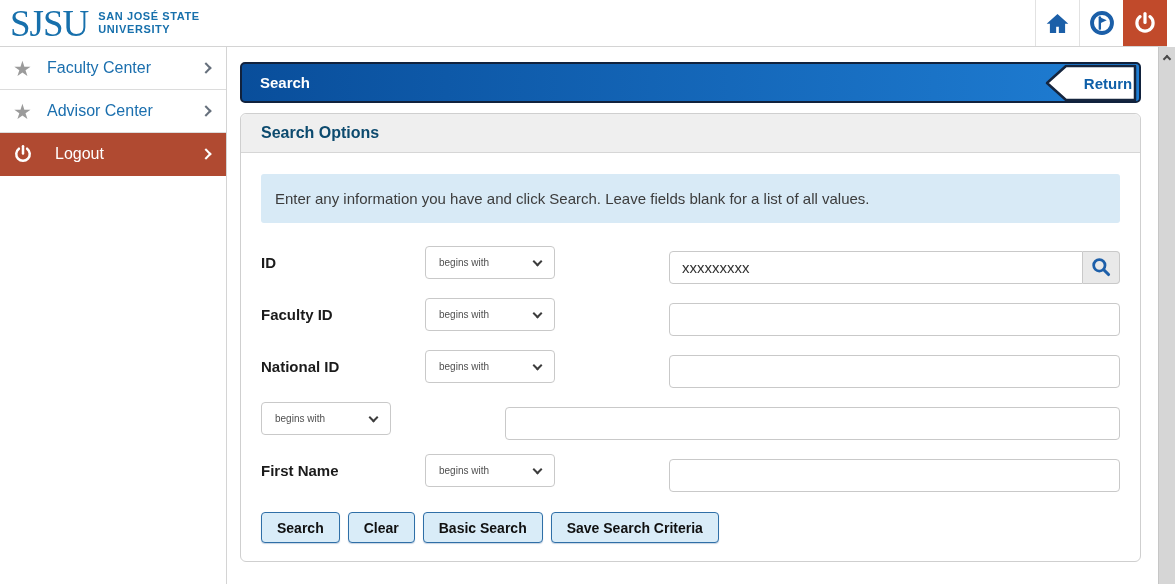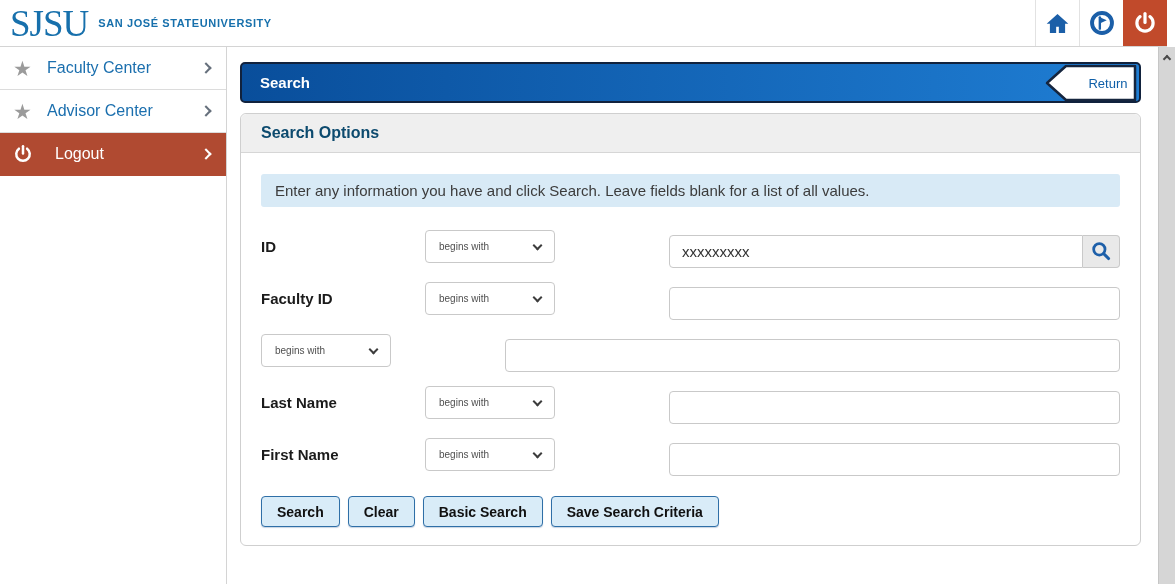--- a/index.html
+++ b/index.html
@@ -3,21 +3,21 @@
 <meta charset="utf-8">
 <style>
   * { margin:0; padding:0; box-sizing:border-box; }
   html,body { width:1175px; height:584px; background:#fff; font-family:"Liberation Sans","DejaVu Sans",sans-serif; overflow:hidden; }
   .screen { position:relative; width:1175px; height:584px; background:#fff; overflow:hidden; }
 
   
   .app-header { position:absolute; top:0; left:0; right:8px; height:47px; background:#fff; border-bottom:1px solid #d4d4d4; display:flex; justify-content:space-between; align-items:stretch; z-index:5; }
   .logo { display:flex; align-items:center; padding-left:10px; }
   .logo-acronym { font-family:"Liberation Serif","DejaVu Serif",serif; font-size:37px; line-height:37px; color:#1770AC; letter-spacing:-1px; }
-  .logo-text { margin-left:10px; display:flex; flex-direction:row; justify-content:center; color:#1770AC; font-size:11px; font-weight:bold; letter-spacing:0.6px; line-height:13px; }
+  .logo-text { margin-left:10px; display:flex; flex-direction:column; justify-content:center; color:#1770AC; font-size:11px; font-weight:bold; letter-spacing:0.6px; line-height:13px; }
   .header-actions { display:flex; height:100%; }
   .hbtn { width:44px; height:100%; display:flex; align-items:center; justify-content:center; background:#fff; border:none; border-left:1px solid #e2e2e2; color:#1B5FA8; cursor:pointer; }
   .hbtn.power { background:#C14A2B; color:#fff; border-left:none; }
 
   
   .sidebar { position:absolute; top:47px; left:0; bottom:0; width:227px; background:#fff; border-right:1px solid #d4d4d4; z-index:4; }
   .side-item { height:43px; display:flex; align-items:center; padding:0 16px 0 13px; border-bottom:1px solid #dcdcdc; color:#1B6FAE; font-size:16px; cursor:pointer; }
   .side-item .s-icon { width:27px; margin-right:7px; display:flex; align-items:center; }
   .star { color:#9b9b9b; font-size:21px; line-height:21px; }
   .side-item .chev-wrap { margin-left:auto; display:flex; align-items:center; }
@@ -28,27 +28,27 @@
   .side-item .chev { color:#66707c; }
   .side-item.logout { background:#B04A31; color:#fff; border-bottom:1px solid #B04A31;gap:8px; }
   .side-item.logout .chev { color:#fff; }
 
   
   .main { position:absolute; top:47px; left:228px; right:17px; bottom:0; background:#fff; }
 
   .titlebar { position:relative; margin:15px 17px 0 12px; height:41px; background:linear-gradient(90deg,#094E9B 0%,#1F7ED4 100%); border:2px solid #11223d; border-radius:5px; display:flex; align-items:center; padding-left:18px; color:#fff; font-weight:bold; font-size:15px; }
   .return-btn { position:absolute; right:1px; top:50%; transform:translateY(-50%); width:94px; height:37px; border:none; background:transparent; padding:0; cursor:pointer; }
   .return-btn svg { position:absolute; inset:0; }
-  .return-label { position:absolute; top:0; left:37px; right:3px; height:100%; display:flex; align-items:center; justify-content:center; color:#0F5FA8; font-weight:normal; font-size:13px; }
+  .return-label { position:absolute; top:0; left:37px; right:3px; height:100%; display:flex; align-items:center; justify-content:center; color:#0F5FA8; font-weight:bold; font-size:15px; }
 
   .panel { margin:10px 17px 0 12px; background:#fff; border:1px solid #cfcfcf; border-radius:6px; }
   .panel-header { height:39px; background:#efefef; border-bottom:1px solid #d6d6d6; border-radius:6px 6px 0 0; display:flex; align-items:center; padding-left:20px; font-weight:bold; font-size:16px; color:#0c4a6e; }
   .panel-body { padding:21px 20px 18px 20px; }
 
-  .info-box { background:#D8EAF6; border-radius:3px; height:33px; display:flex; align-items:center; padding-left:14px; font-size:15px; color:#3c3c3c; margin-bottom:23px; }
+  .info-box { background:#D8EAF6; border-radius:3px; height:49px; display:flex; align-items:center; padding-left:14px; font-size:15px; color:#3c3c3c; margin-bottom:23px; }
 
   .form-row { display:flex; align-items:center; height:33px; margin-bottom:19px; }
   .form-row:last-of-type { margin-bottom:0; }
   .row-label { width:164px; font-weight:bold; font-size:15px; color:#1b1b1b; }
   .op-select { width:130px; height:33px; background:#fff; border:1px solid #c9c9c9; border-radius:4px; display:flex; align-items:center; justify-content:space-between; padding:0 13px; font-size:10px; color:#4f4f4f; cursor:pointer; }
   .op-select .chev { width:7px; height:7px; color:#3d3d3d; margin-top:-3px; }
   .value-wrap { flex:1; margin-left:114px; display:flex; height:24px; }
   .text-input { flex:1; height:33px; border:1px solid #c9c9c9; border-radius:4px; padding:0 12px; font-size:15px; color:#333; font-family:inherit; background:#fff; min-width:0; }
   .text-input.with-lookup { border-radius:4px 0 0 4px; }
   .lookup-btn { width:37px; height:33px; border:1px solid #c9c9c9; border-left:none; border-radius:0 4px 4px 0; background:#e9e9e9; display:flex; align-items:center; justify-content:center; cursor:pointer; padding:0; }
@@ -181,31 +181,31 @@
           <div class="op-select">
             <span>begins with</span>
             <span class="chev down"></span>
           </div>
           <div class="value-wrap">
             <input class="text-input" type="text" value="" style="">
           </div>
         </div>
 
         <div class="form-row">
-          <div class="op-select">
-            <span>begins with</span>
-            <span class="chev down"></span>
-          </div>
-          <div class="value-wrap">
-            <input class="text-input" type="text" value="" style="">
-          </div>
-        </div>
-
-        <div class="form-row">
-          <span class="row-label">Last Name</span>
+          <span class="row-label">National ID</span>
+          <div class="op-select">
+            <span>begins with</span>
+            <span class="chev down"></span>
+          </div>
+          <div class="value-wrap">
+            <input class="text-input" type="text" value="" style="">
+          </div>
+        </div>
+
+        <div class="form-row">
           <div class="op-select">
             <span>begins with</span>
             <span class="chev down"></span>
           </div>
           <div class="value-wrap">
             <input class="text-input" type="text" value="" style="">
           </div>
         </div>
 
         <div class="form-row">

